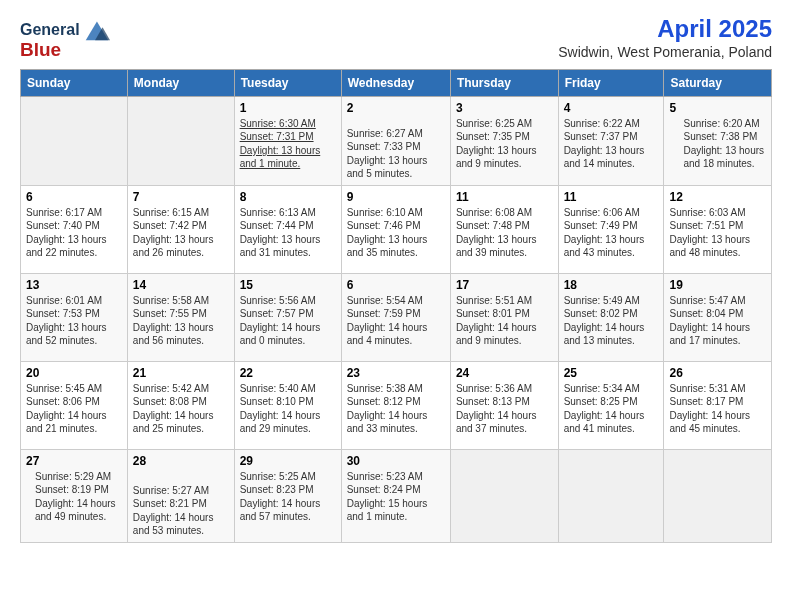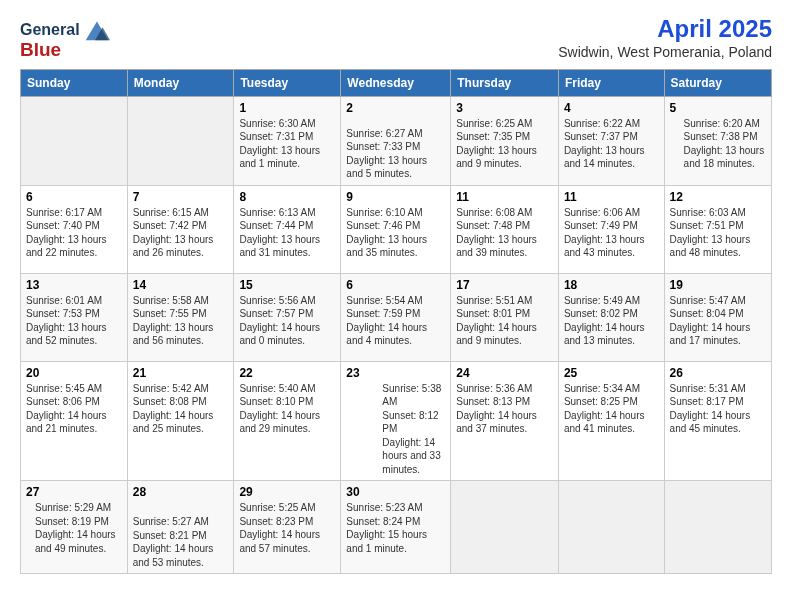--- a/index.html
+++ b/index.html
@@ -127,21 +127,21 @@
         <th>Friday</th>
         <th>Saturday</th>
       </tr>
   </thead>
   <tbody id="calendar-body">
   <tr>
         <td class="empty-cell"></td>
         <td class="empty-cell"></td>
         <td>
           <span class="day-number">1</span>
-          <div class="day-info" style="white-space: pre-line;">Sunrise: 6:30 AM
+          <div class="day-info" style="white-space: pre-line; text-decoration: underline;">Sunrise: 6:30 AM
 Sunset: 7:31 PM
 Daylight: 13 hours and 1 minute.</div>
         </td>
         <td>
           <span class="day-number">2</span>
           <div class="day-info" style="white-space: pre-line; margin-top: 12px;">Sunrise: 6:27 AM
 Sunset: 7:33 PM
 Daylight: 13 hours and 5 minutes.</div>
         </td>
         <td>
@@ -265,21 +265,21 @@
 Daylight: 14 hours and 25 minutes.</div>
         </td>
         <td>
           <span class="day-number">22</span>
           <div class="day-info" style="white-space: pre-line;">Sunrise: 5:40 AM
 Sunset: 8:10 PM
 Daylight: 14 hours and 29 minutes.</div>
         </td>
         <td>
           <span class="day-number">23</span>
-          <div class="day-info" style="white-space: pre-line; margin-left: 36px;">Sunrise: 5:38 AM
+          <div class="day-info" style="white-space: pre-line;">Sunrise: 5:38 AM
 Sunset: 8:12 PM
 Daylight: 14 hours and 33 minutes.</div>
         </td>
         <td>
           <span class="day-number">24</span>
           <div class="day-info" style="white-space: pre-line;">Sunrise: 5:36 AM
 Sunset: 8:13 PM
 Daylight: 14 hours and 37 minutes.</div>
         </td>
         <td>

